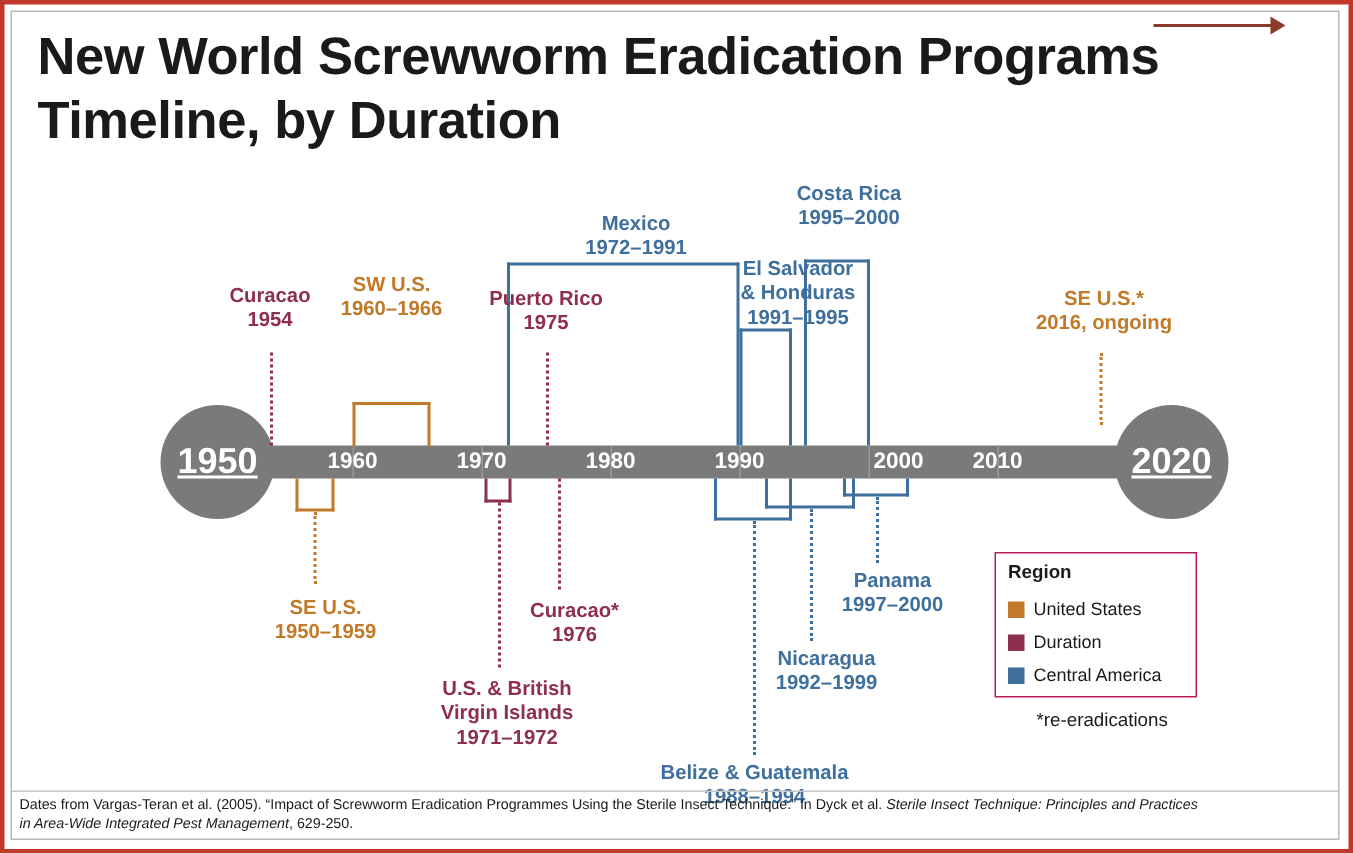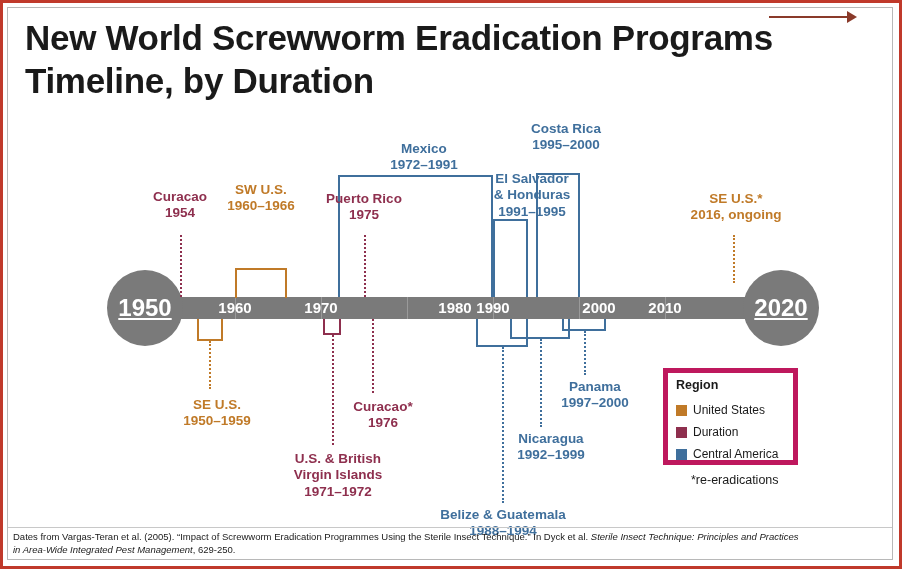--- a/index.html
+++ b/index.html
@@ -135,21 +135,21 @@
   .evt.carib { color: #8e2f4e; }
   .evt.ca { color: #3f6f9c; }
 
   
   #legend {
     position: absolute;
     left: 660px;
     top: 365px;
     width: 135px;
     height: 97px;
-    border: 5px solid #be185d;
+    border: 1px solid #be185d;
     background: #ffffff;
     box-sizing: border-box;
   }
   #legend .legend-title {
     position: absolute;
     left: 8px;
     top: 5px;
     font-size: 12.5px;
     font-weight: bold;
     color: #1a1a1a;
@@ -217,21 +217,21 @@
 
     <div class="tick" style="left:232px;"></div>
     <div class="tick" style="left:318px;"></div>
     <div class="tick" style="left:404px;"></div>
     <div class="tick" style="left:490px;"></div>
     <div class="tick" style="left:576px;"></div>
     <div class="tick" style="left:662px;"></div>
 
     <div class="decade-label" style="left:232px;">1960</div>
     <div class="decade-label" style="left:318px;">1970</div>
-    <div class="decade-label" style="left:404px;margin-left:48px;">1980</div>
+    <div class="decade-label" style="left:404px;">1980</div>
     <div class="decade-label" style="left:490px;">1990</div>
     <div class="decade-label" style="left:576px;margin-left:20px;">2000</div>
     <div class="decade-label" style="left:662px;">2010</div>
 
     <div class="bracket" style="left:177px; top:232px; height:62px; border-left:2px dotted #8e2f4e;"></div>
 
     <div class="bracket" style="left:232px; top:265px; width:52px; height:30px; border-left:2px solid #c07a28; border-right:2px solid #c07a28; border-top:2px solid #c07a28;"></div>
 
     <div class="bracket" style="left:361px; top:232px; height:62px; border-left:2px dotted #8e2f4e;"></div>
 

